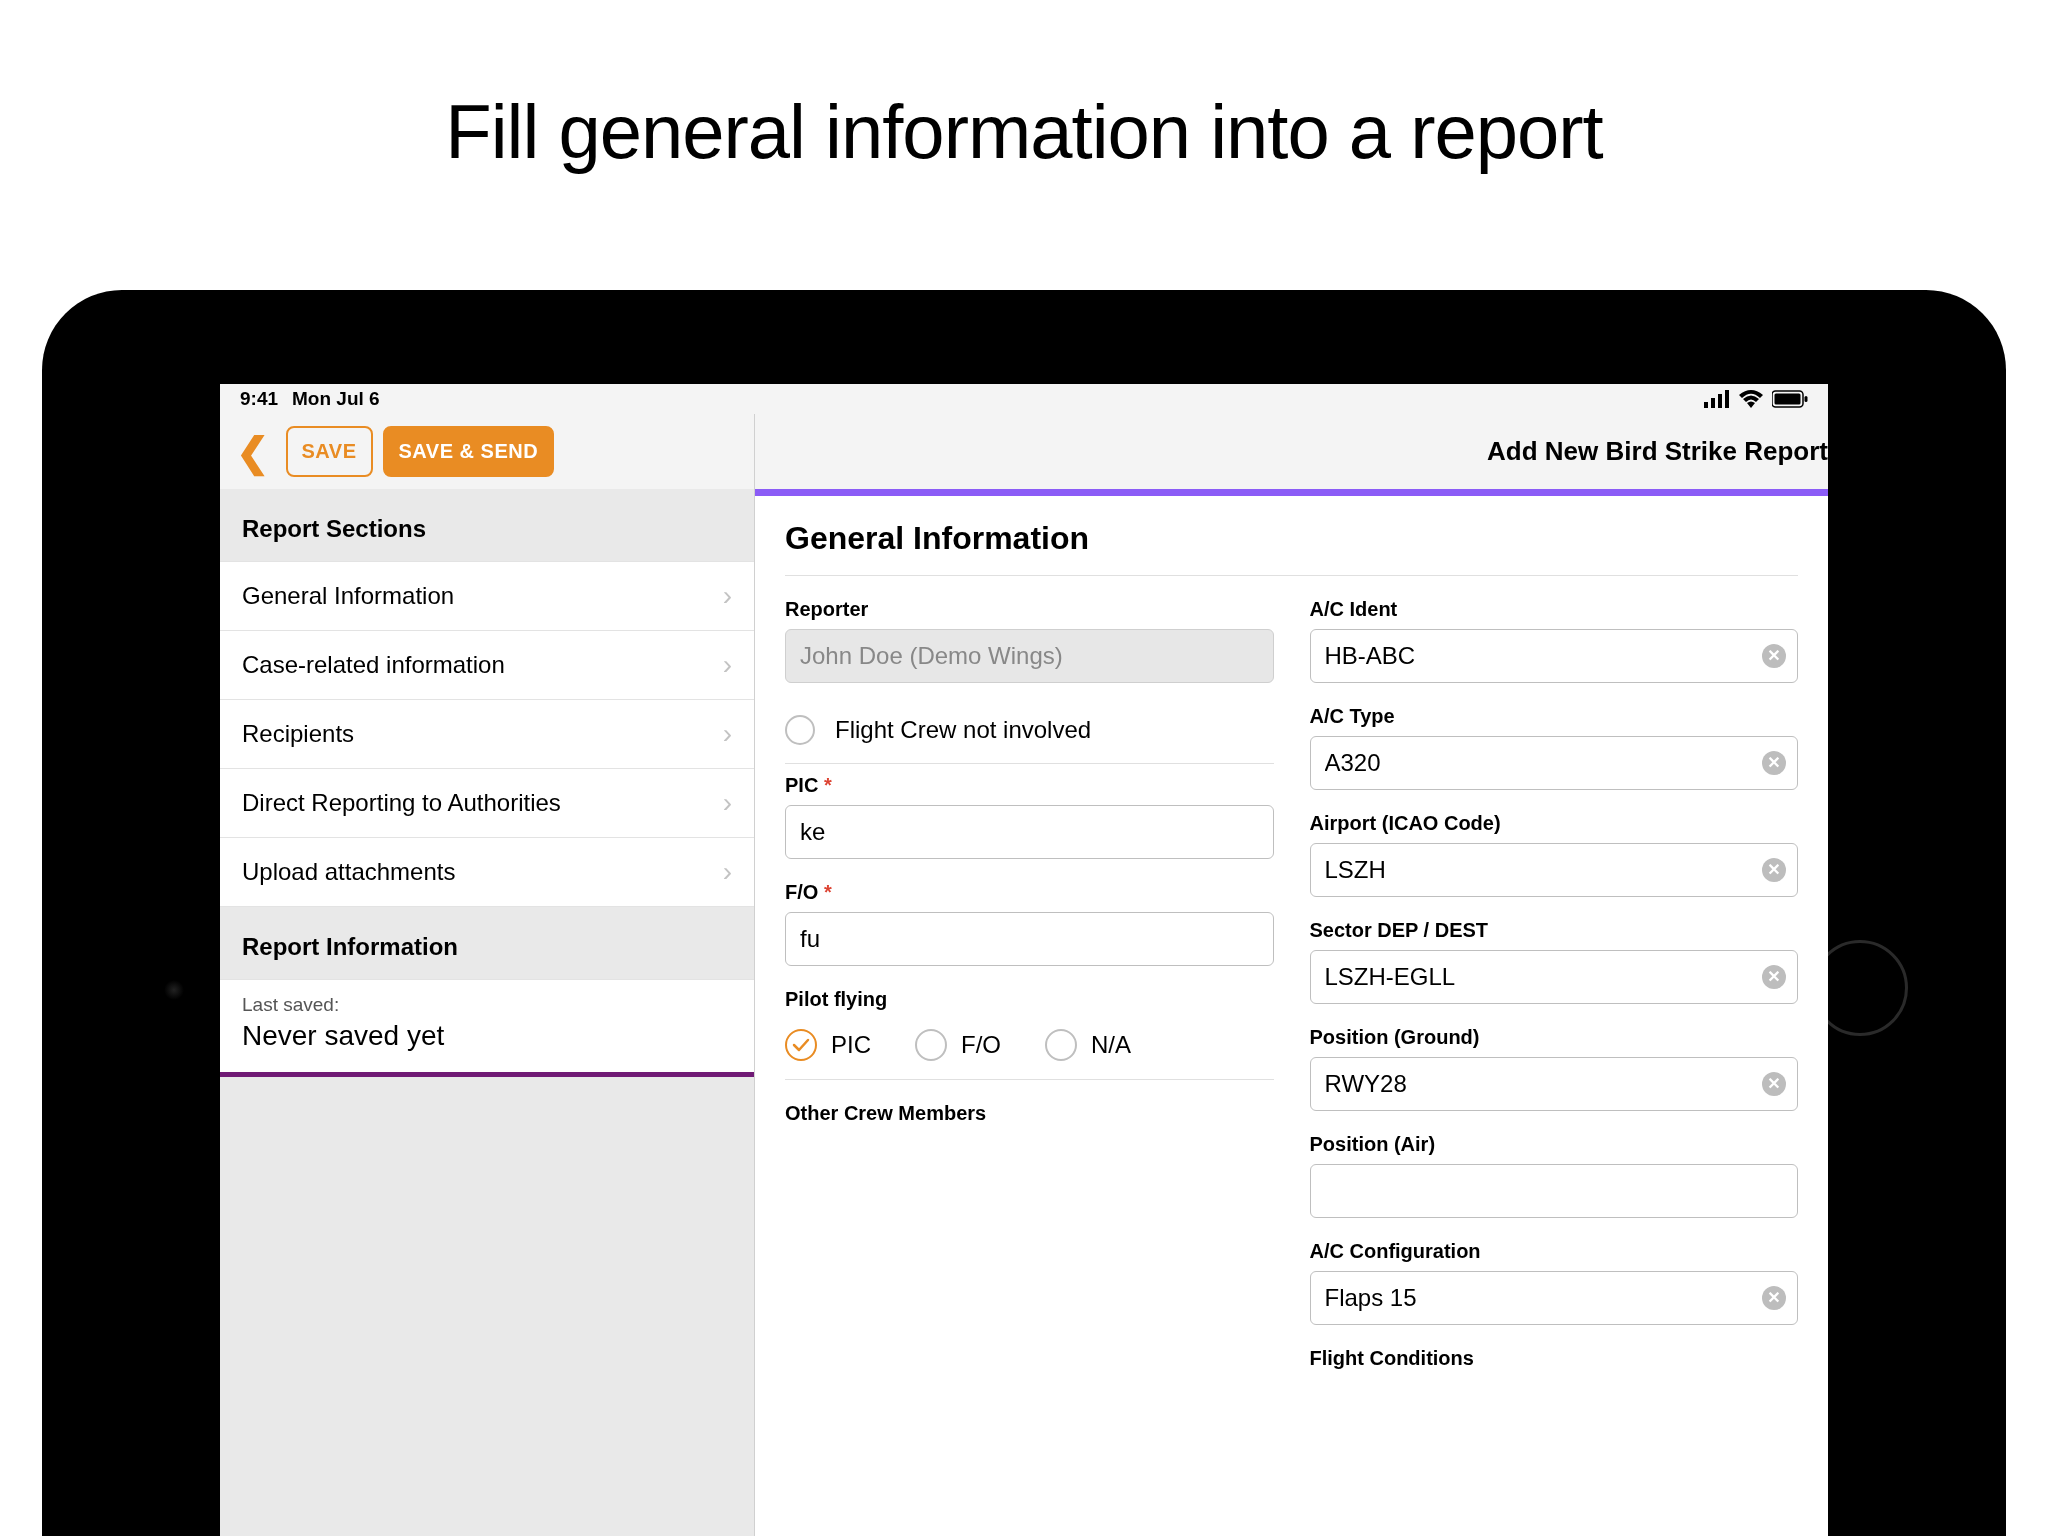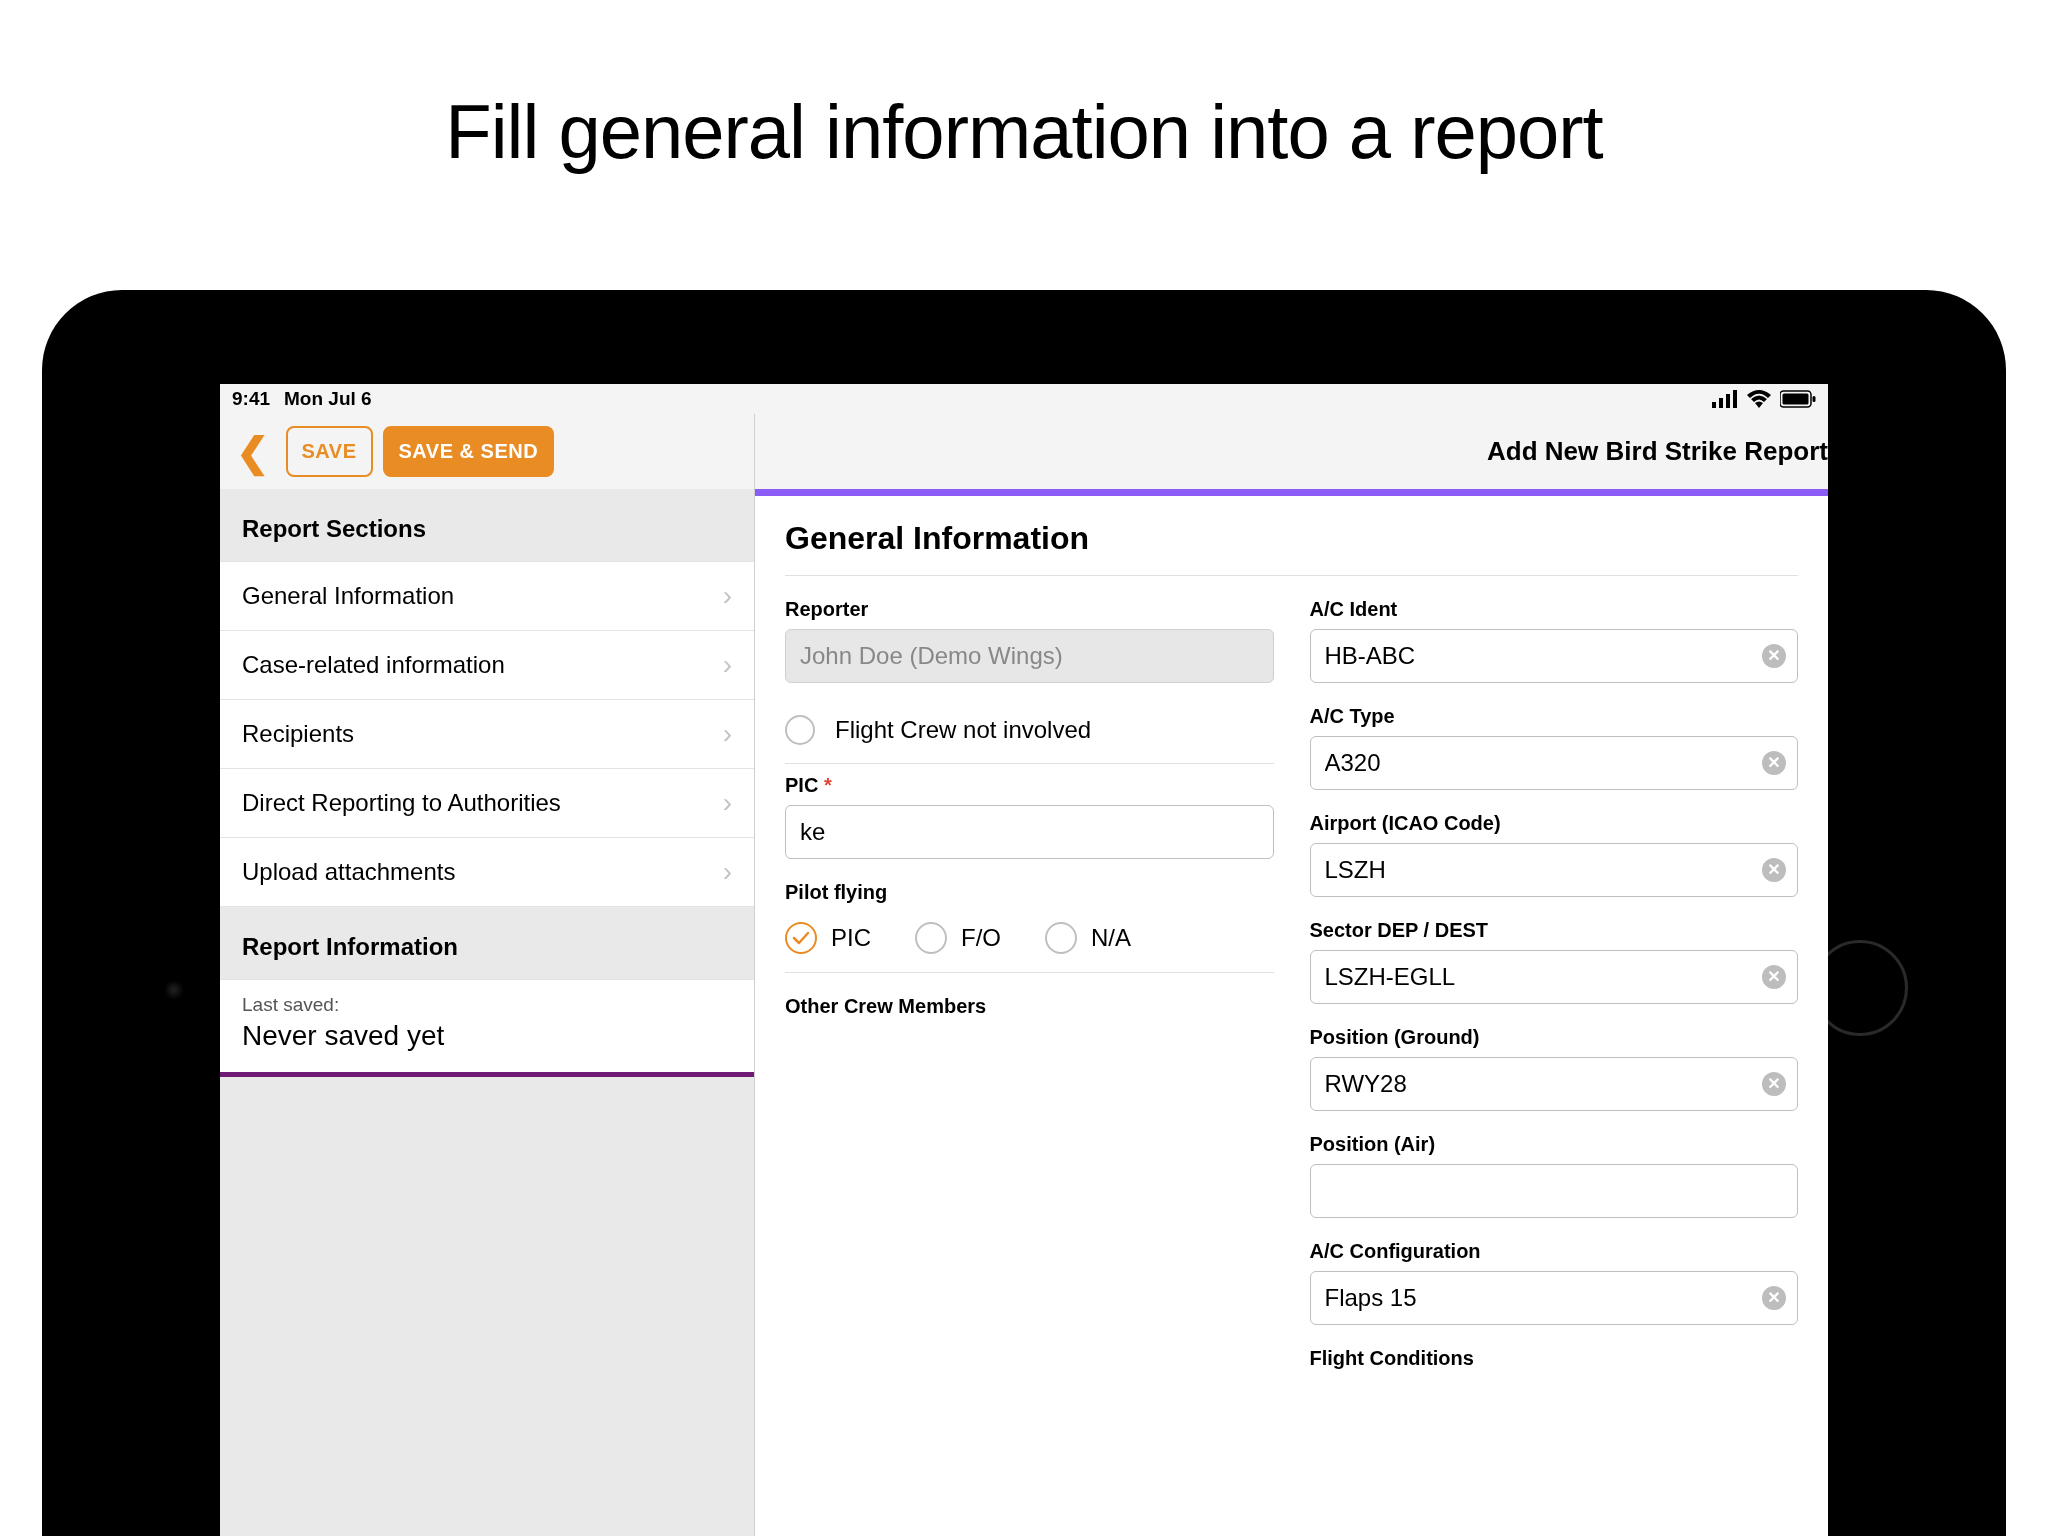--- a/index.html
+++ b/index.html
@@ -6,21 +6,21 @@
 body { background: #fff; width: 2048px; height: 1536px; overflow: hidden; }
 
 .headline { font-size: 76px; font-weight: 400; text-align: center; padding-top: 88px; letter-spacing: -1px; }
 
 .device-frame { position: absolute; left: 42px; right: 42px; top: 290px; bottom: 0; background: #000; border-radius: 80px 80px 0 0; padding-top: 94px; padding-left: 178px; padding-right: 178px; }
 .device-camera { position: absolute; left: 122px; top: 690px; width: 20px; height: 20px; background: radial-gradient(circle, #222 0%, #000 70%); border-radius: 50%; }
 .device-home { position: absolute; right: 98px; top: 650px; width: 96px; height: 96px; border: 3px solid #2a2a2a; border-radius: 50%; }
 
 .screen { background: #f4f4f4; height: 100%; position: relative; overflow: hidden; }
 
-.status-bar { height: 30px; background: #f4f4f4; display: flex; align-items: center; padding: 0 12px; font-size: 19px; font-weight: 600; color: #000; }
+.status-bar { height: 30px; background: #f4f4f4; display: flex; align-items: center; padding: 0 20px; font-size: 19px; font-weight: 600; color: #000; }
 .status-left { display: flex; gap: 14px; }
 .status-time { font-weight: 600; }
 .status-date { font-weight: 600; }
 .status-right { margin-left: auto; display: flex; align-items: center; gap: 8px; }
 .status-signal, .status-wifi, .status-battery { display: inline-block; }
 .status-signal svg, .status-wifi svg, .status-battery svg { display: block; }
 
 .app-body { display: flex; height: calc(100% - 30px); }
 
 .sidebar { width: 535px; background: #e9e9e9; display: flex; flex-direction: column; border-right: 1px solid #d0d0d0; }
@@ -166,20 +166,24 @@
               <div class="checkbox-row">
                 <span class="checkbox-circle"></span>
                 <span class="checkbox-label">Flight Crew not involved</span>
               </div>
 
               <div class="field">
                 <span class="field-label"><span>PIC</span> <span class="req">*</span></span>
                 <input class="field-input" value="ke" style="">
               </div>
 
+              <div class="field">
+                <span class="field-label"><span>F/O</span> <span class="req">*</span></span>
+                <input class="field-input" value="fu" style="">
+              </div>
 
               <div class="field" style="margin-bottom:10px;">
                 <span class="field-label">Pilot flying</span>
               </div>
               <div class="radio-row">
                 <div class="radio-opt">
                   <span class="radio-circle checked">
                     <svg class="radio-check" width="18" height="14" viewBox="0 0 18 14">
                         <path d="M2 7 L7 12 L16 2" stroke="#e98c23" stroke-width="2.5" fill="none" stroke-linecap="round" stroke-linejoin="round"></path>
                       </svg>

